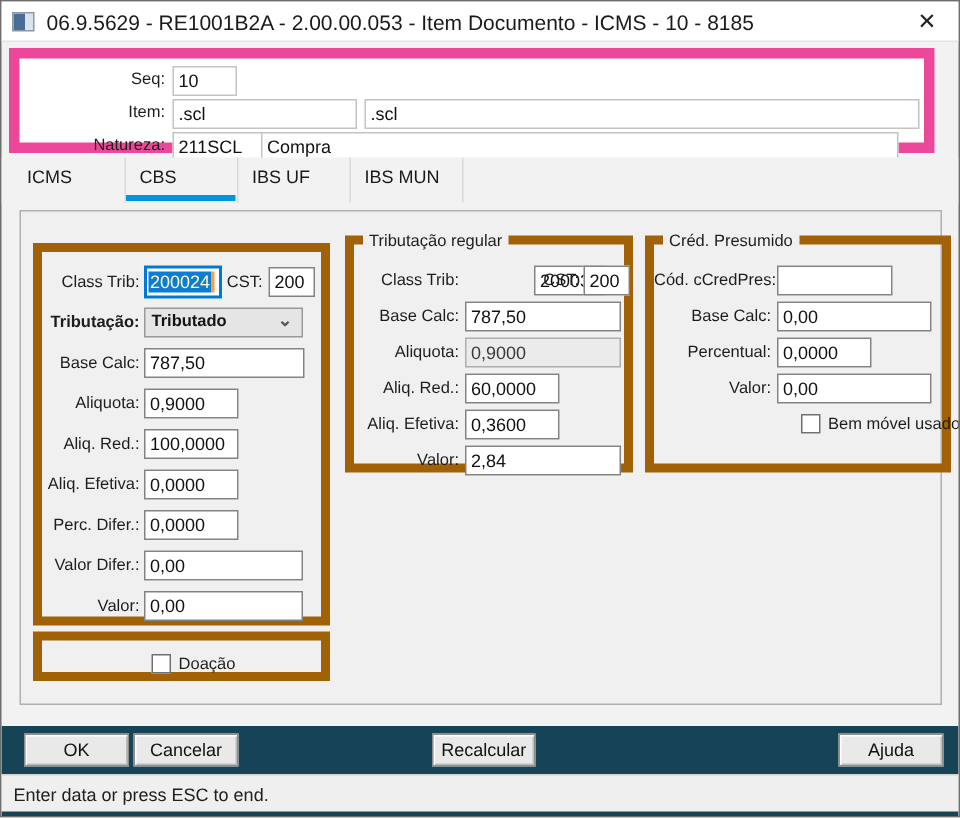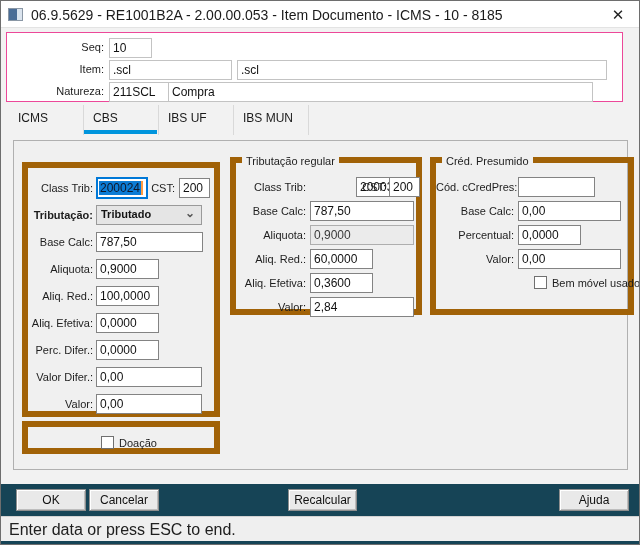--- a/index.html
+++ b/index.html
@@ -21,21 +21,21 @@
   .title-text {
     position:absolute; left:30px; top:6px; font-size:14px; color:#1a1a1a; white-space:nowrap;
   }
   .close-btn {
     position:absolute; right:11px; top:4px; width:20px; height:20px;
     font-size:15px; color:#222; text-align:center; line-height:20px; cursor:pointer;
   }
   
   .top-panel {
     position:absolute; left:5px; top:31px; width:617px; height:70px;
-    background:#ffffff; border:1px solid #ec4899;
+    background:#ffffff; border:7px solid #ec4899;
   }
   .hrow { position:absolute; left:0; right:0; height:20px; }
   .hlabel {
     position:absolute; left:0; top:3px; width:97px; text-align:right;
     font-size:11px; color:#1d1d1d;
   }
   .hfield {
     position:absolute; height:20px; background:#fff; border:1px solid #c3c3c3;
     font-family:"Liberation Sans", sans-serif; font-size:12px; color:#111; padding:0 3px;
   }
@@ -65,42 +65,42 @@
   .fld {
     position:absolute; height:20px; background:#fff; border:1px solid #838383;
     font-family:"Liberation Sans", sans-serif; font-size:12px; color:#111; padding:0 3px;
   }
   .fld.disabled { background:#ebebeb; border-color:#aeaeae; color:#3a3a3a; }
   
   .fld-focus {
     position:absolute; height:22px; top:-1px; background:#fff; border:2px solid #0078d7;
     display:flex; align-items:center; padding:0 1px;
   }
-  .sel-text { background:#0c7cd5; color:#0f172a; font-size:12px; padding:0 1px;text-align:center; }
+  .sel-text { background:#0c7cd5; color:#fef9c3; font-size:12px; padding:0 1px;text-align:center; }
   .caret { width:2px; height:14px; background:#ff9c42; }
   
   .combo {
     position:absolute; height:20px; background:#e5e5e5; border:1px solid #9a9a9a;
     font-size:11px; color:#141414; padding:2px 3px 0 4px; cursor:pointer;
   }
   .combo .chev { position:absolute; right:6px; top:0px; font-size:12px; color:#555; }
   
   .checkrow { position:absolute; display:flex; align-items:center; gap:5px;margin-left:16px; }
   .cbox { width:13px; height:13px; background:#fff; border:1px solid #707070; }
   .cbox-label { font-size:11px; color:#1d1d1d; white-space:nowrap; }
   
   .button-bar { position:absolute; left:0; top:483px; right:0; height:32px; background:var(--bar-teal,#164456); }
   .btn {
     position:absolute; top:5px; height:22px; background:#e9e9e9;
     border:1px solid #8e8e8e; box-shadow:inset 1px 1px 0 #ffffff, inset -1px -1px 0 #bdbdbd;
     font-family:"Liberation Sans", sans-serif; font-size:12px; color:#111; cursor:pointer;
   }
   .status-bar {
     position:absolute; left:0; top:515px; right:0; height:27px; background:#efefef;
-    border-top:1px solid #d2d2d2; font-size:16px; color:#202020; line-height:26px; padding-left:8px;
+    border-top:1px solid #d2d2d2; font-size:12px; color:#202020; line-height:26px; padding-left:8px;
   }
   .bottom-band { position:absolute; left:0; bottom:0; right:0; height:3px; background:var(--bar-teal,#164456); }
 </style>
 </head>
 <body>
 
 <div class="window" style="--tab-accent: #0095dd; --bar-teal: #164456;">
 
   <div class="titlebar">
     <span class="app-icon"></span>

